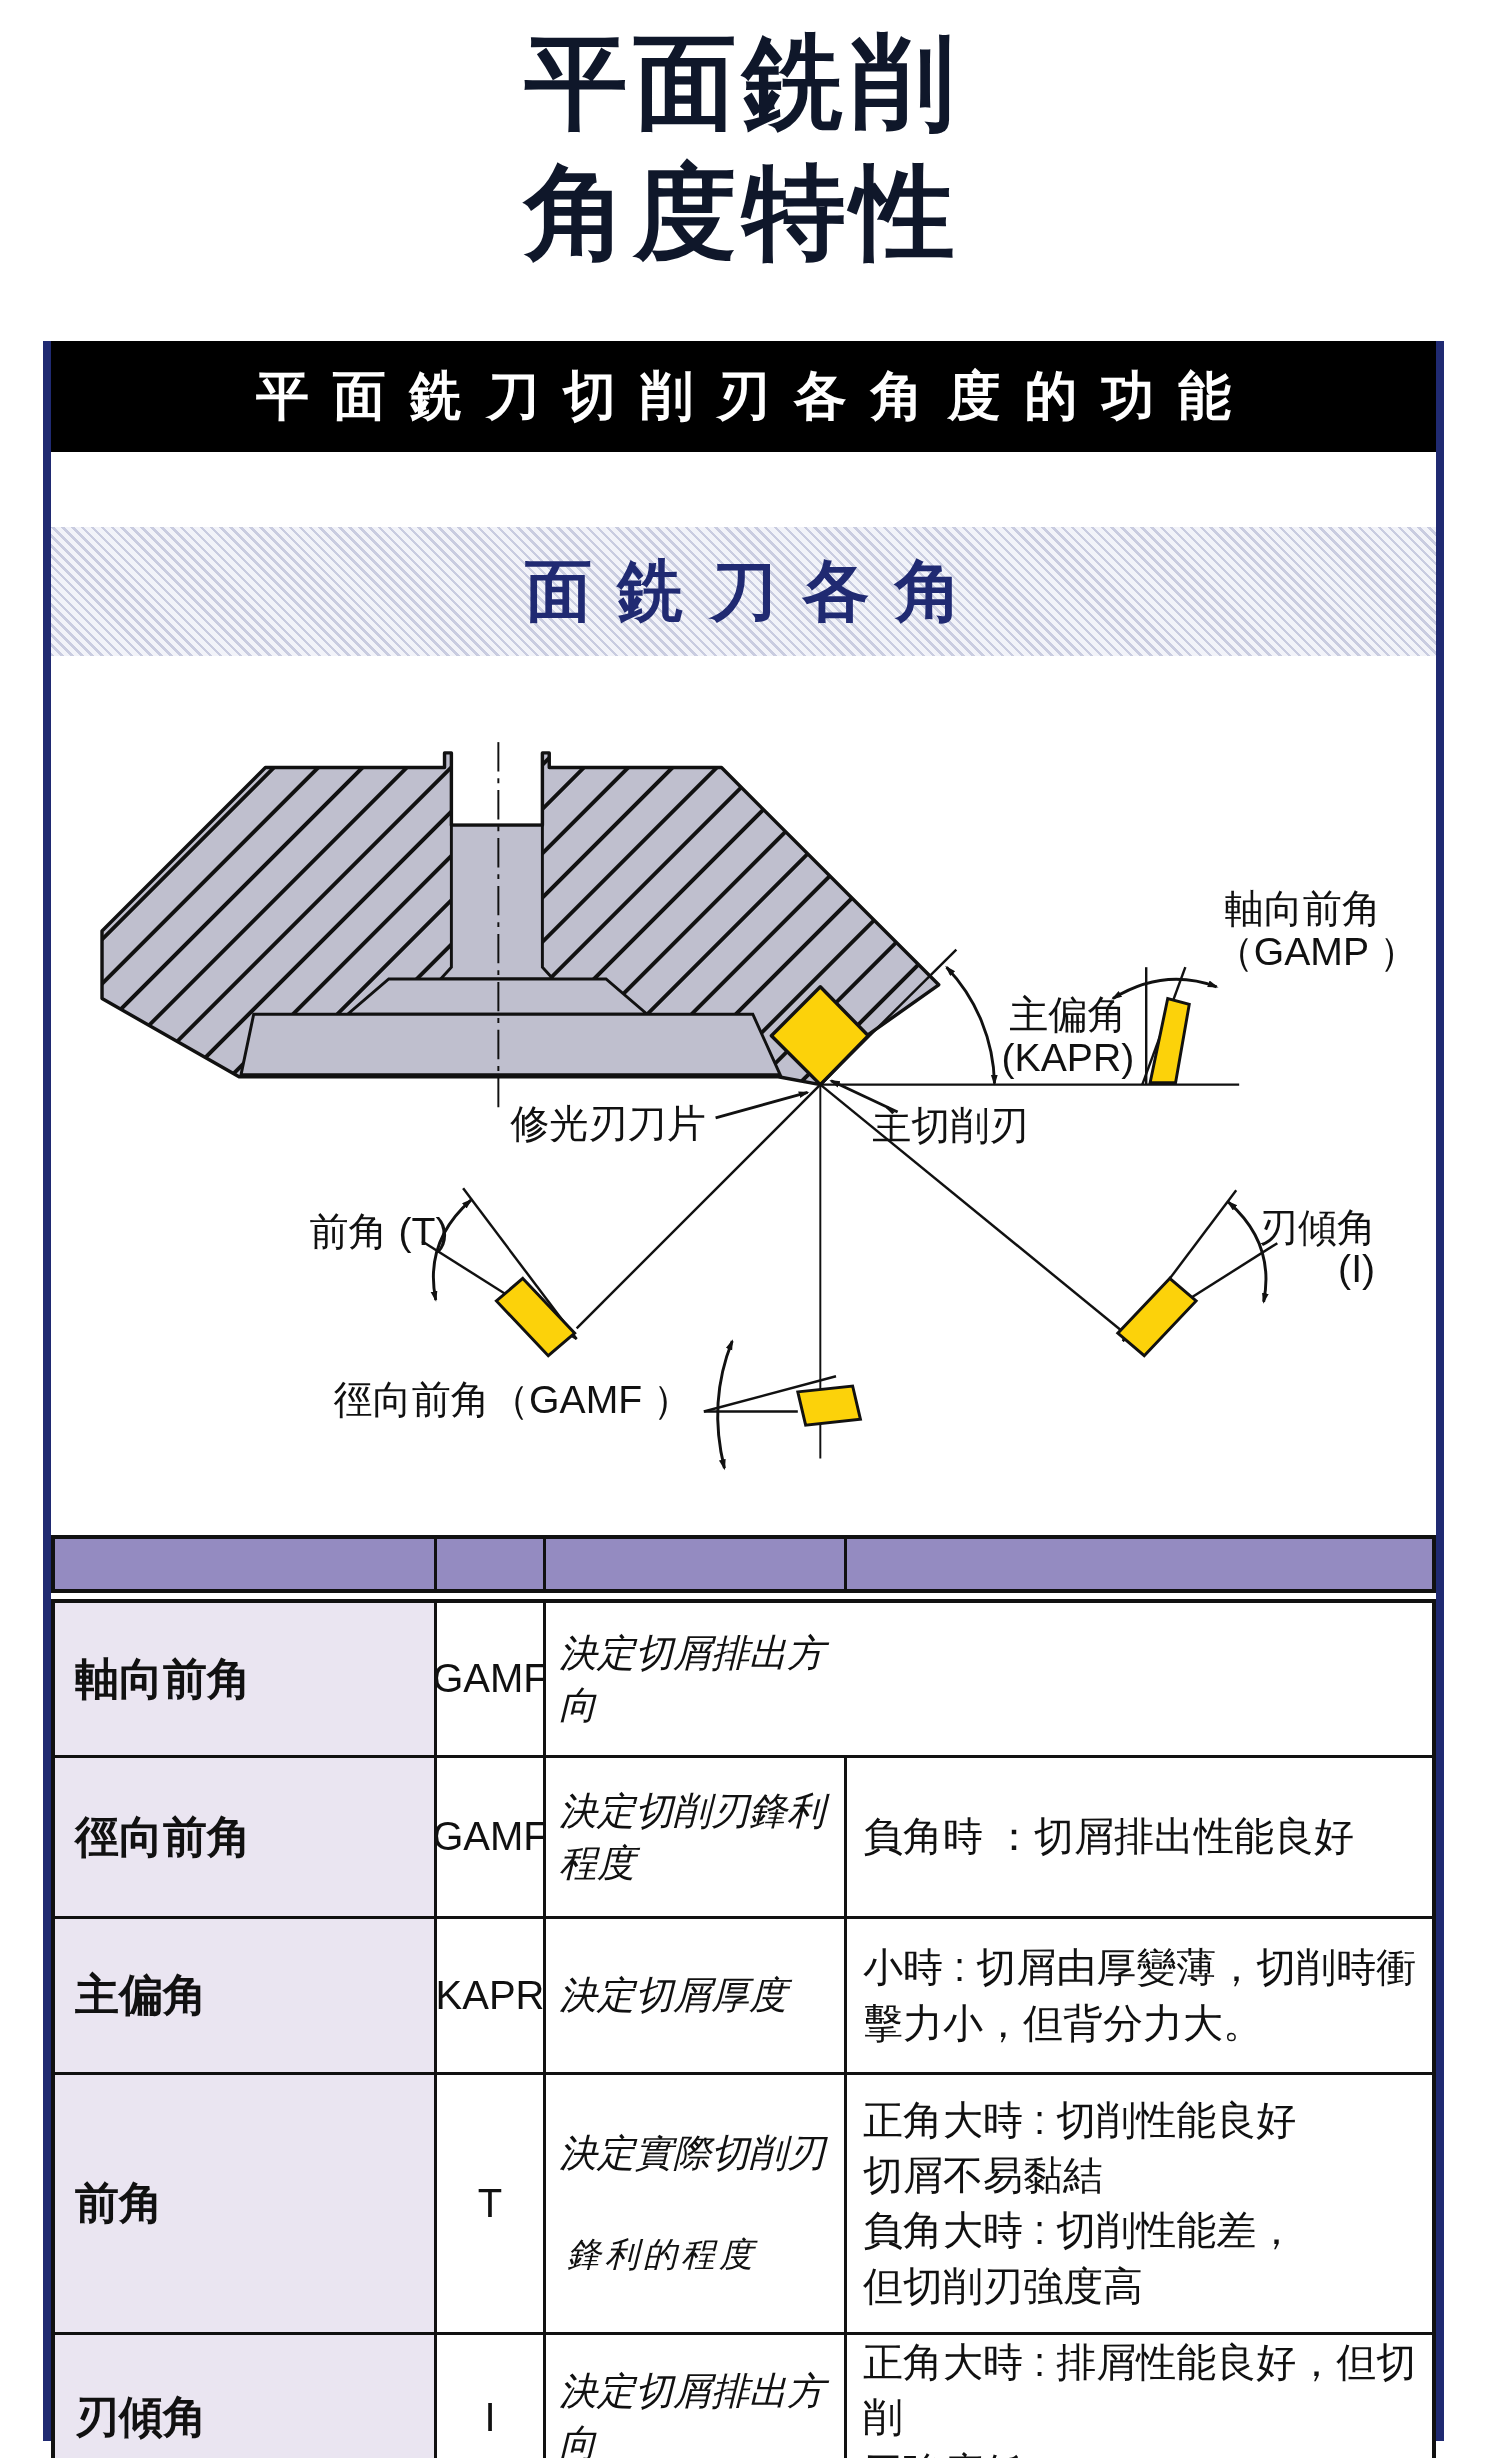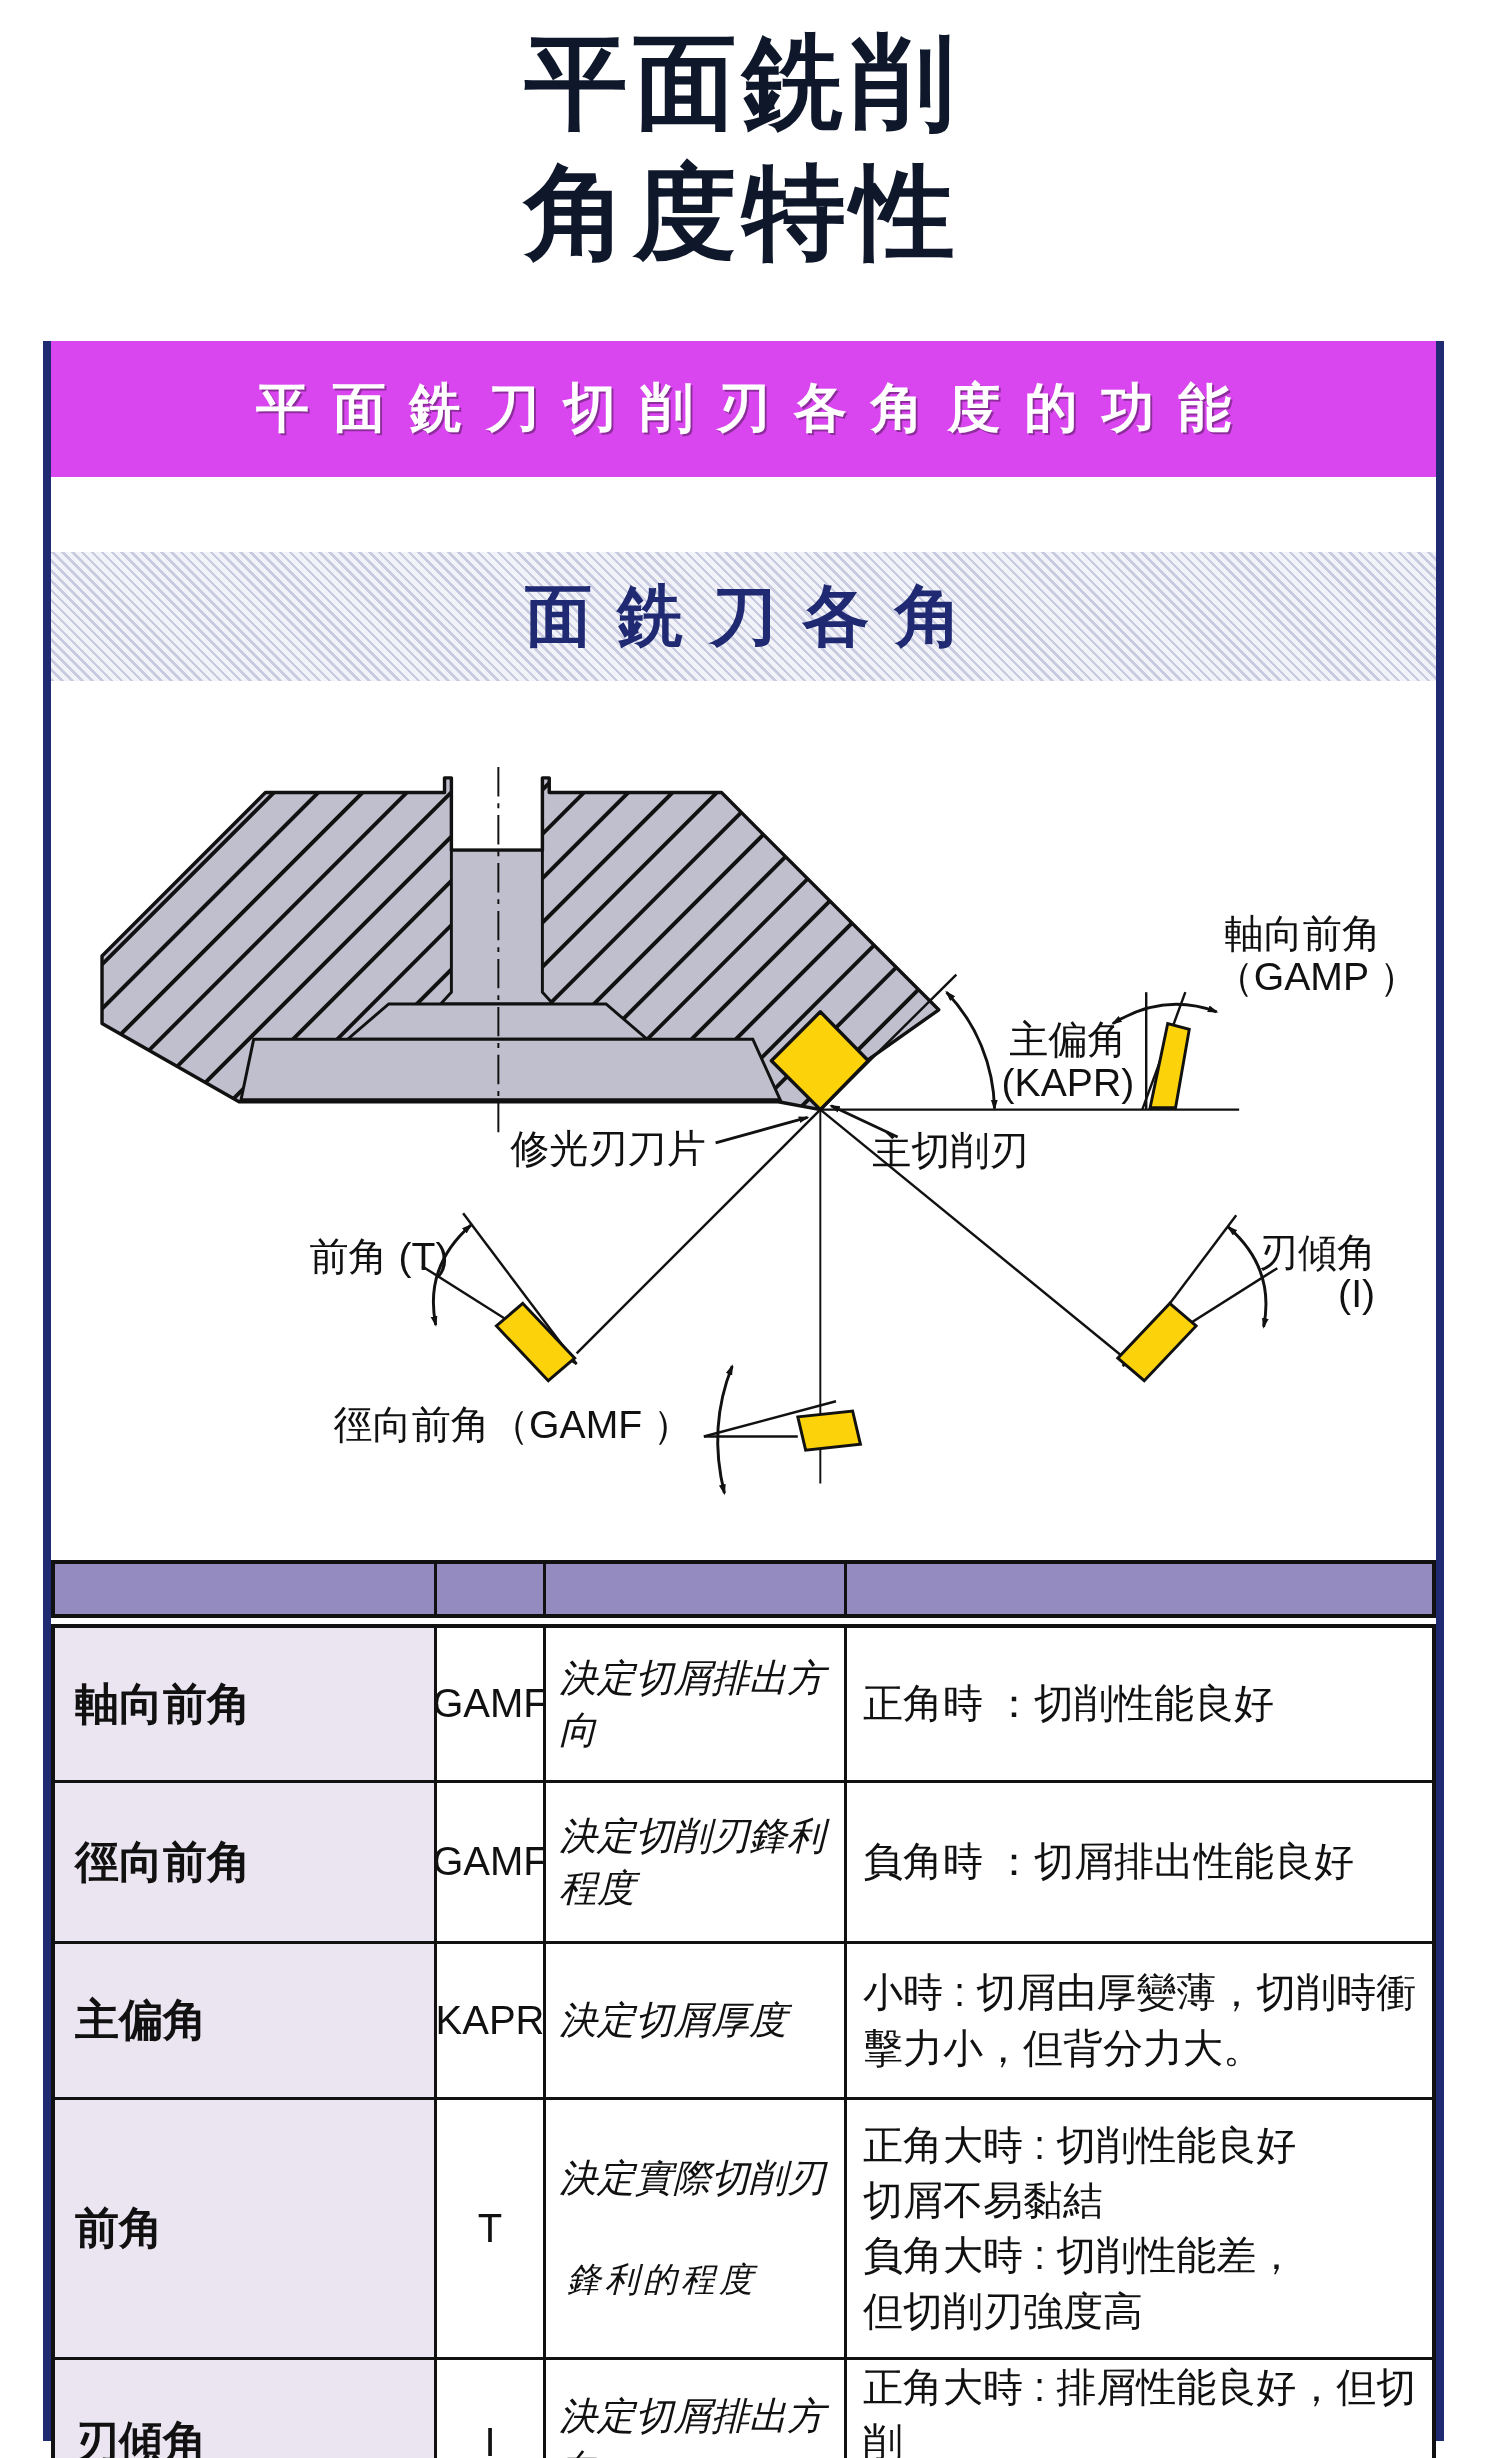--- a/index.html
+++ b/index.html
@@ -14,21 +14,21 @@
     color:#0f172a;font-weight:900;font-size:103px;line-height:1.26;
     letter-spacing:6px;
   }
   
   .frame{
     position:absolute;left:43px;top:341px;width:1401px;height:2100px;
     border-left:8px solid #202a72;border-right:8px solid #202a72;
     box-sizing:border-box;background:#ffffff;
   }
   .header-bar{
-    height:136px;background:#d946ef;display:flex;align-items:center;justify-content:center;
+    height:111px;background:#000000;display:flex;align-items:center;justify-content:center;
   }
   .header-bar span{
     color:#ffffff;font-size:53px;font-weight:bold;letter-spacing:0.45em;margin-right:-0.45em;
     text-shadow:2px 2px 0 rgba(0,0,0,.35);
   }
   .gap1{height:75px;background:#ffffff;}
   .banner{
     height:129px;display:flex;align-items:center;justify-content:center;
     background:repeating-linear-gradient(45deg,#c9cce0 0 2.5px,#f2f3f9 2.5px 7px);
   }
@@ -180,21 +180,20 @@
         <div class="hc"></div>
       </div>
       <div class="tgap"></div>
       <div class="tbody">
 
         <div class="trow r1">
           <div class="cell c-name">軸向前角</div>
           <div class="cell c-code">GAMF</div>
           <div class="cell c-det">決定切屑排出方
 向</div>
-          <div class="cell c-eff">正角時 ：切削性能良好</div>
         </div>
 
         <div class="trow r2">
           <div class="cell c-name">徑向前角</div>
           <div class="cell c-code">GAMF</div>
           <div class="cell c-det">決定切削刃鋒利
 程度</div>
           <div class="cell c-eff">負角時 ：切屑排出性能良好</div>
         </div>
 

